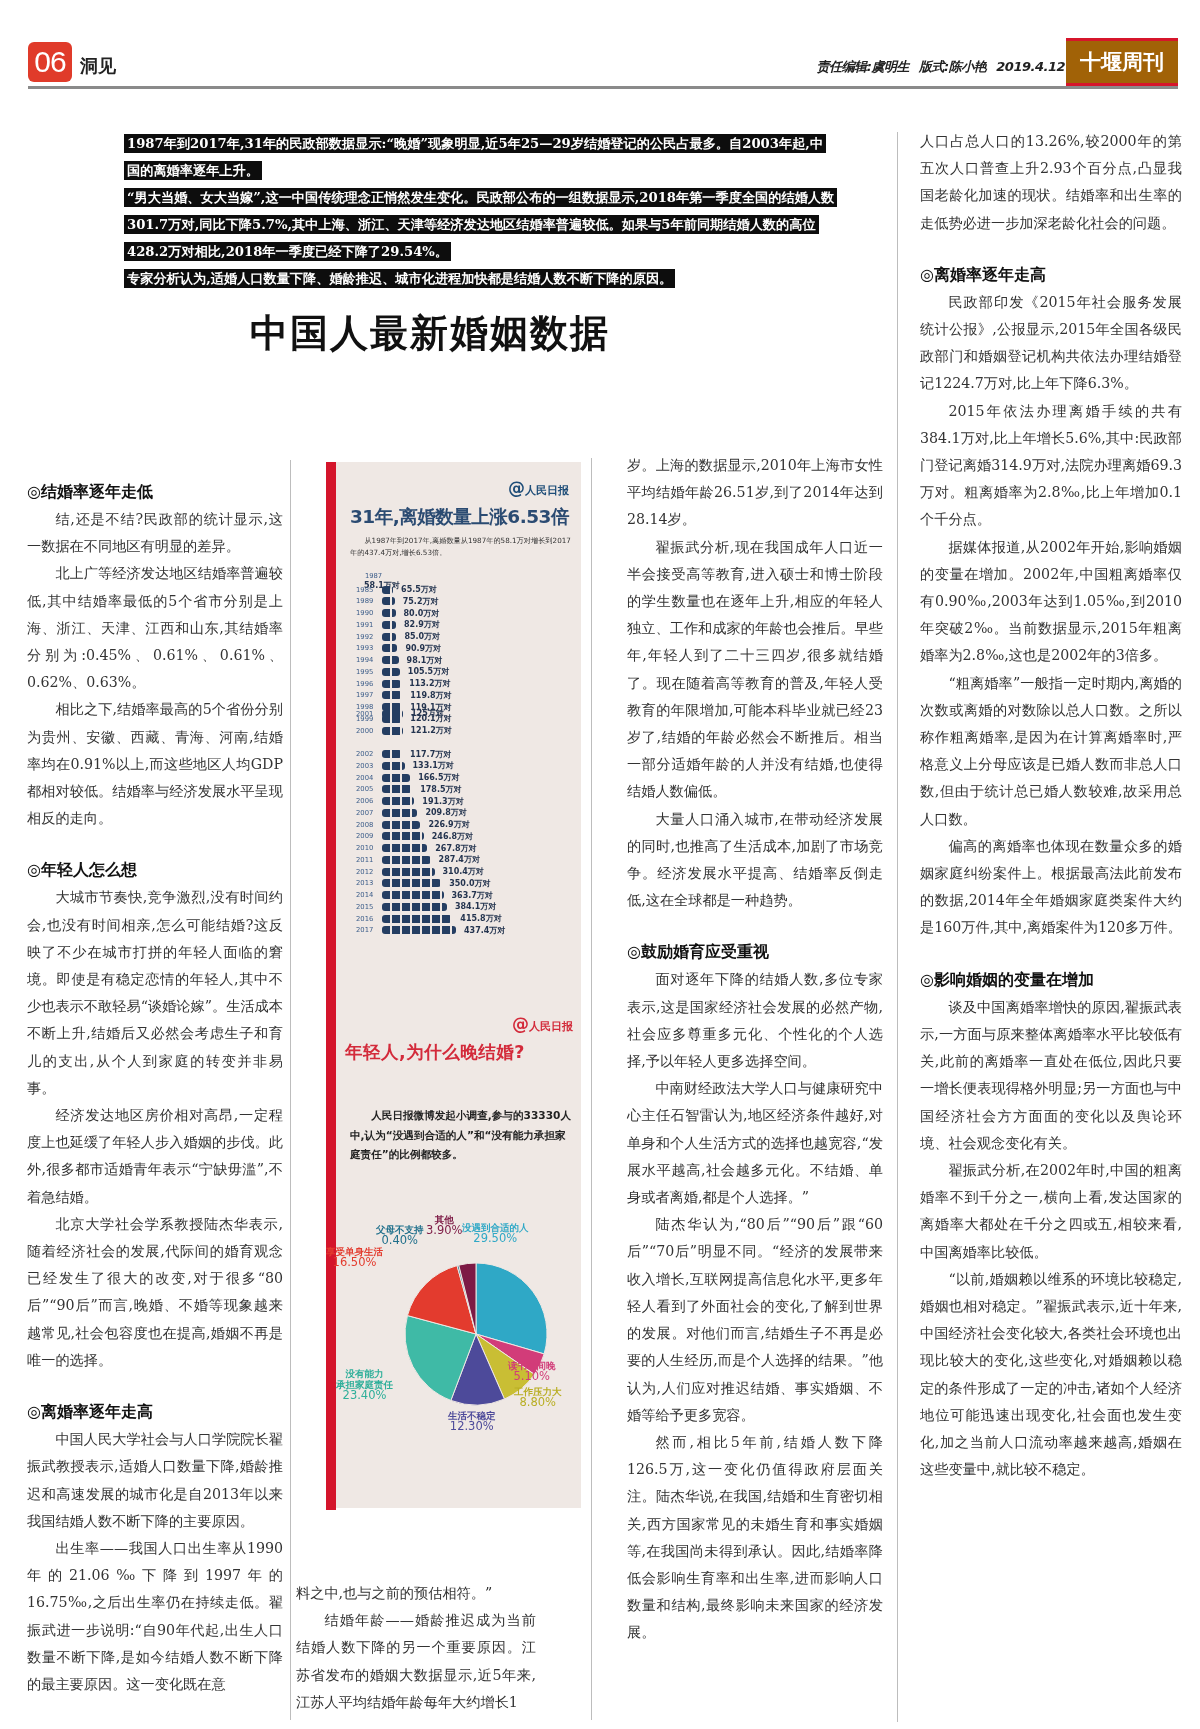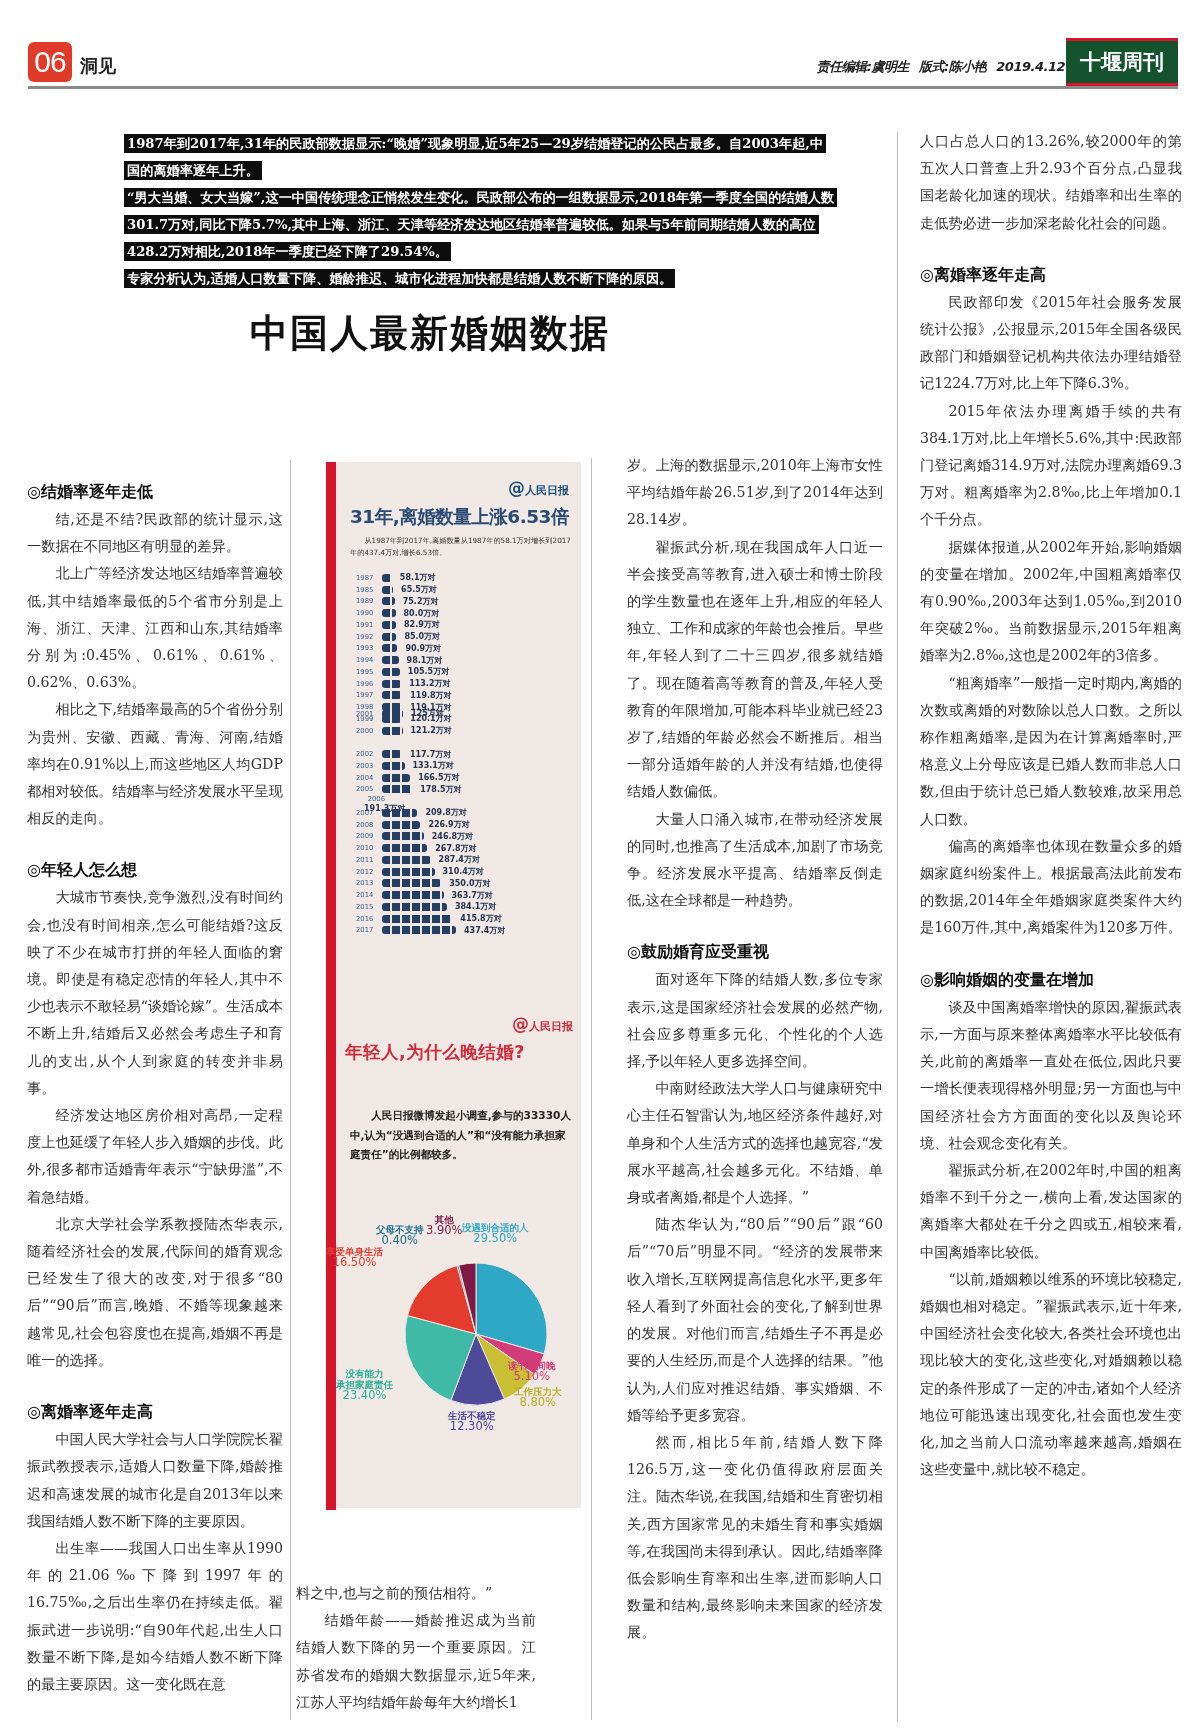--- a/index.html
+++ b/index.html
@@ -6,21 +6,21 @@
   body { width: 1200px; height: 1729px; position: relative; overflow: hidden;
          font-family: "DejaVu Serif", "Liberation Serif", serif; color: #222; }
   .abs { position: absolute; }
 
   
   .page-badge { left: 28px; top: 42px; width: 44px; height: 40px; background: #e03b2a; color: #fff;
     border-radius: 6px; font-family: "Liberation Sans", sans-serif; font-size: 30px; line-height: 40px; text-align: center; letter-spacing: -1px; }
   .section-name { left: 80px; top: 54px; font-family: "DejaVu Sans", sans-serif; font-weight: bold; font-size: 18px; color: #222; }
   .credits { right: 135px; top: 58px; font-family: "DejaVu Sans", sans-serif; font-style: italic; font-weight: bold; font-size: 13px; color: #222; letter-spacing: -0.5px; }
   .credits span { margin-left: 6px; }
-  .mast { left: 1066px; top: 38px; width: 112px; height: 42px; background: #14532d; border-top: 3px solid #d6152b; border-bottom: 3px solid #d6152b;
+  .mast { left: 1066px; top: 38px; width: 112px; height: 42px; background: #a16207; border-top: 3px solid #d6152b; border-bottom: 3px solid #d6152b;
     color: #fff; font-family: "DejaVu Serif", serif; font-weight: bold; font-size: 21px; line-height: 42px; text-align: center; }
   .head-rule { left: 28px; top: 86px; width: 1150px; height: 3px; background: #8a8a8a; }
 
   
   .lede { left: 96px; top: 130px; width: 740px; font-family: "DejaVu Serif", serif; font-weight: bold; font-size: 13.2px; line-height: 27px; color: #fff; }
   .lede p { margin: 0; }
   .lede .hl { background: #0d0d0d; padding: 2px 3px; box-decoration-break: clone; -webkit-box-decoration-break: clone; }
   .lede .ind { padding-left: 28px; }
   .page-title { left: 220px; top: 308px; width: 420px; text-align: center; font-family: "DejaVu Serif", serif; font-weight: bold; font-size: 38px; color: #111; letter-spacing: 2px; }
 
@@ -99,21 +99,21 @@
 <div class="abs vrule" style="left:290px; top:460px; height:1260px;"></div>
 
 <div class="abs info info1"></div>
 <div class="abs info info2"></div>
 <div class="abs redbar info-bar1"></div>
 
 <div class="abs logo" style="left:508px; top:478px;"><span class="at">@</span><span>人民日报</span></div>
 <div class="abs i1-title">31年,离婚数量上涨6.53倍</div>
 <div class="abs i1-sub">从1987年到2017年,离婚数量从1987年的58.1万对增长到2017年的437.4万对,增长6.53倍。</div>
 <div id="yr-list">
-    <div class="yr-row" style="top: 572px;">
+    <div class="yr-row" style="top: 572px; flex-direction: column;">
       <span class="yr">1987</span>
       <span class="hearts" style="width: 9.82945px;"></span>
       <span class="val">58.1万对</span>
     </div>
     <div class="yr-row" style="top: 583.75px;">
       <span class="yr">1985</span>
       <span class="hearts" style="width: 11.0814px;"></span>
       <span class="val">65.5万对</span>
     </div>
     <div class="yr-row" style="top: 595.5px;">
@@ -194,21 +194,21 @@
     <div class="yr-row" style="top: 771.75px;">
       <span class="yr">2004</span>
       <span class="hearts" style="width: 28.1687px;"></span>
       <span class="val">166.5万对</span>
     </div>
     <div class="yr-row" style="top: 783.5px;">
       <span class="yr">2005</span>
       <span class="hearts" style="width: 30.1989px;"></span>
       <span class="val">178.5万对</span>
     </div>
-    <div class="yr-row" style="top: 795.25px; flex-direction: column;">
+    <div class="yr-row" style="top: 795.25px;">
       <span class="yr">2006</span>
       <span class="hearts" style="width: 32.3644px;"></span>
       <span class="val">191.3万对</span>
     </div>
     <div class="yr-row" style="top: 807px;">
       <span class="yr">2007</span>
       <span class="hearts" style="width: 35.4943px;"></span>
       <span class="val">209.8万对</span>
     </div>
     <div class="yr-row" style="top: 818.75px;">

